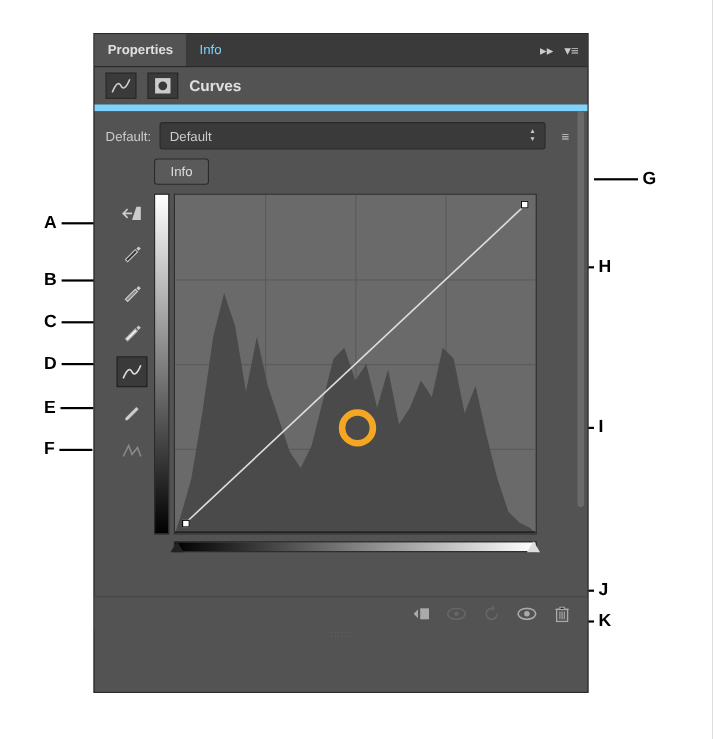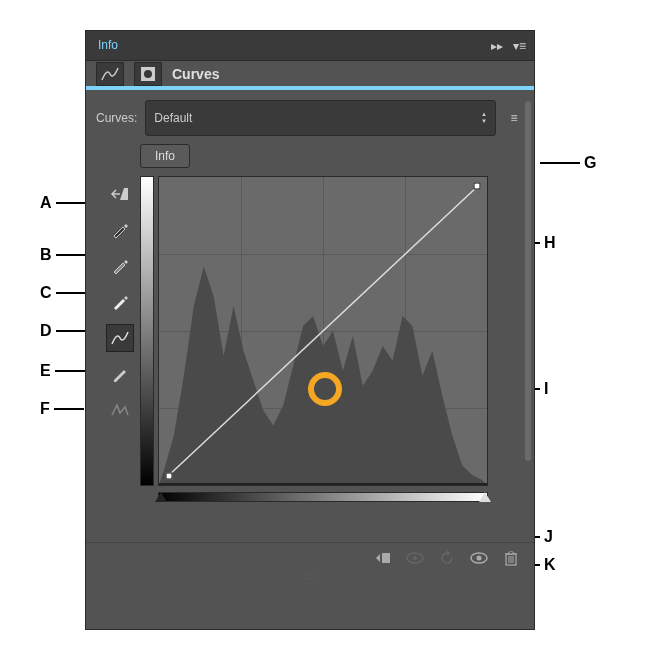--- a/index.html
+++ b/index.html
@@ -36,26 +36,26 @@
   .tabs-right {
     margin-left: auto;
     display: flex;
     align-items: center;
     gap: 10px;
     padding-right: 8px;
   }
   .collapse-icon, .menu-icon { color: #ccc; cursor: pointer; }
   
   .title-row {
-    height: 29px;
+    height: 40px;
     display: flex;
     align-items: center;
     gap: 10px;
     padding: 0 10px;
-    border-bottom: 4px solid #7dd3fc;
+    border-bottom: 6px solid #7dd3fc;
   }
   .curves-icon-btn, .mask-icon-btn {
     width: 28px; height: 24px;
     background: #3a3a3a;
     border: 1px solid #2a2a2a;
     display: flex;
     align-items: center;
     justify-content: center;
     color: #ccc;
   }
@@ -66,21 +66,21 @@
   }
   .row {
     display: flex;
     align-items: center;
     gap: 8px;
     margin-bottom: 8px;
   }
   .label { color: #ccc; font-size: 12px; }
   .select {
     flex: 1;
-    height: 36px;
+    height: 25px;
     background: #3a3a3a;
     border: 1px solid #2a2a2a;
     color: #ccc;
     padding: 0 8px;
     display: flex;
     align-items: center;
     justify-content: space-between;
     border-radius: 3px;
   }
   .select .arrows {
@@ -317,20 +317,21 @@
     <span>J</span>
   </div>
 <div class="callout right" style="left:500px; top:556px;">
     <div class="line"></div>
     <span>K</span>
   </div>
 
 <div class="panel">
 
   <div class="tabs-row">
+    <div class="tab active">Properties</div>
     <div class="tab">Info</div>
     <div class="tabs-right">
       <span class="collapse-icon">▸▸</span>
       <span class="menu-icon">▾≡</span>
     </div>
   </div>
 
   <div class="title-row">
     <div class="curves-icon-btn">
       <svg width="18" height="14" viewBox="0 0 18 14">
@@ -341,21 +342,21 @@
       <svg width="16" height="16" viewBox="0 0 16 16">
           <rect x="1" y="1" width="14" height="14" fill="#ccc"></rect>
           <circle cx="8" cy="8" r="4" fill="#3a3a3a"></circle>
         </svg>
     </div>
     <span class="panel-title">Curves</span>
   </div>
 
   <div class="controls">
     <div class="row">
-      <span class="label">Curves:</span>
+      <span class="label">Default:</span>
       <div class="select">
         <span>Default</span>
         <span class="arrows">
             <span>▲</span>
             <span>▼</span>
           </span>
       </div>
       <div style="width:20px;color:#ccc;text-align:center;cursor:pointer;">≡</div>
     </div>
 

